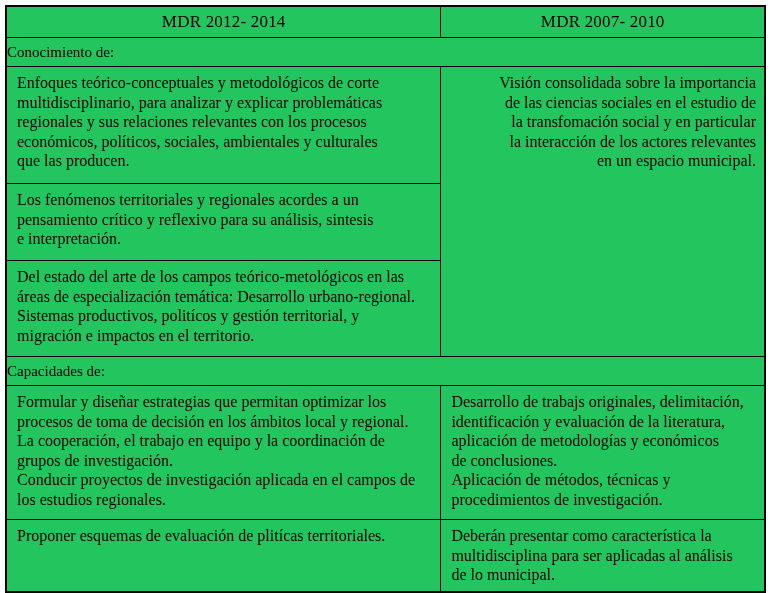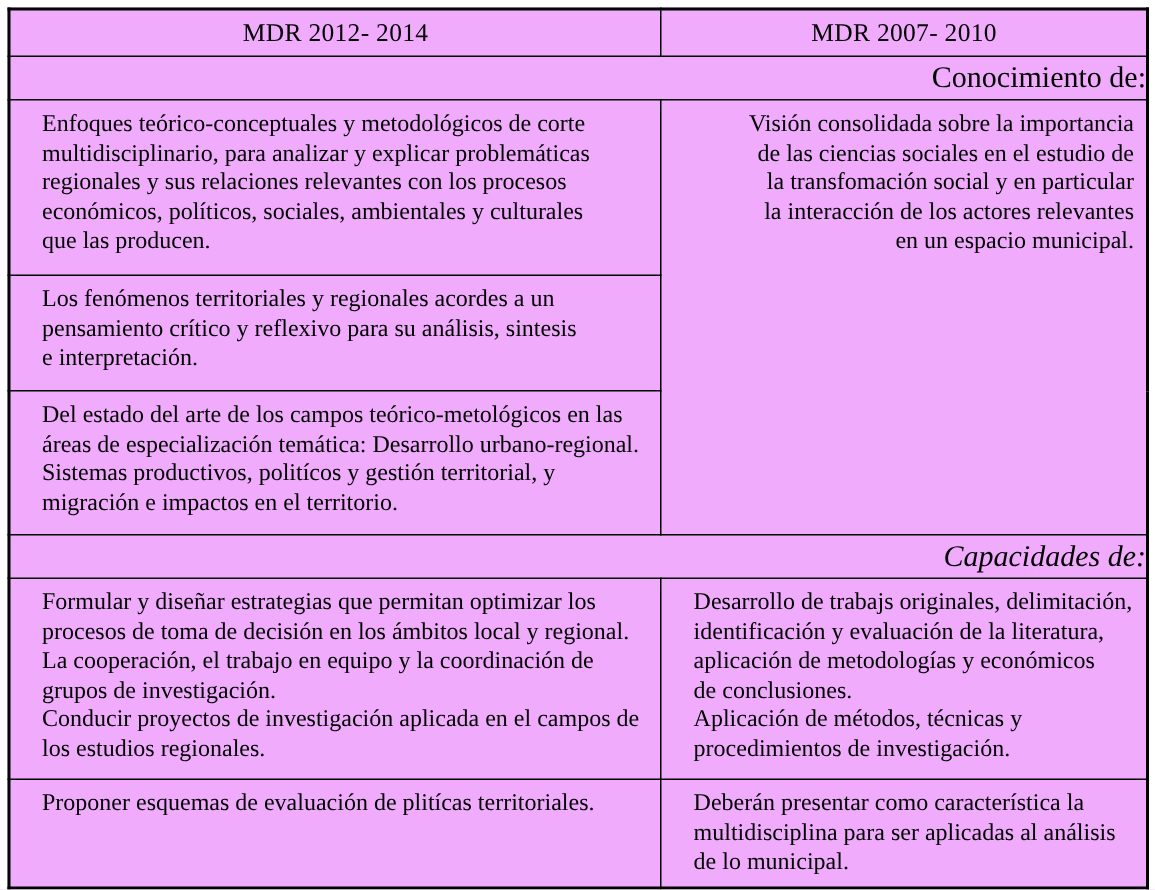--- a/index.html
+++ b/index.html
@@ -16,21 +16,21 @@
     height: 593px;
     padding: 5px 4px 5px 5px;
     font-family: "Liberation Serif", "DejaVu Serif", serif;
     color: #000000;
   }
   table.comparison {
     border-collapse: collapse;
     width: 100%;
     height: 100%;
     table-layout: fixed;
-    background: #f0abfc;
+    background: #22c55e;
   }
   table.comparison th,
   table.comparison td {
     border: 1.5px solid #000000;
     padding: 0;
     vertical-align: top;
     font-weight: normal;
   }
   
   table.comparison {
@@ -41,32 +41,32 @@
 
   .col-header {
     text-align: center;
     vertical-align: middle !important;
     font-weight: bold;
     font-size: 17px;
     letter-spacing: 0.2px;
     height: 30px;
   }
   .section-header {
-    text-align: right;
+    text-align: left;
     vertical-align: middle !important;
-    font-size: 20px;
+    font-size: 15px;
     height: 28px;
     margin-left: 36px;
   }
   .cell-text {
     display: block;
     white-space: pre-line;
     font-size: 16px;
     line-height: 19.5px;
-    padding: 6px 8px 6px 21px;
+    padding: 6px 8px 6px 10px;
   }
   td.merged-right {
     vertical-align: middle;
     text-align: right;
   }
   td.v-middle {
     vertical-align: middle;
     margin-left: 11px;
   }
 </style>
@@ -115,21 +115,21 @@
     </tr>
     <tr style="height:96px;margin-left:12px;">
       <td>
         <span class="cell-text">Del estado del arte de los campos teórico-metológicos en las
 áreas de especialización temática: Desarrollo urbano-regional.
 Sistemas productivos, politícos y gestión territorial, y
 migración e impactos en el territorio.</span>
       </td>
     </tr>
 
-    <tr style="height:28px;font-style:italic;">
+    <tr style="height:28px;">
       <td class="section-header" colspan="2">Capacidades de:</td>
     </tr>
 
     <tr style="height:134px;margin-left:47px;">
       <td>
         <span class="cell-text">Formular y diseñar estrategias que permitan optimizar los
 procesos de toma de decisión en los ámbitos local y regional.
 La cooperación, el trabajo en equipo y la coordinación de
 grupos de investigación.
 Conducir proyectos de investigación aplicada en el campos de

